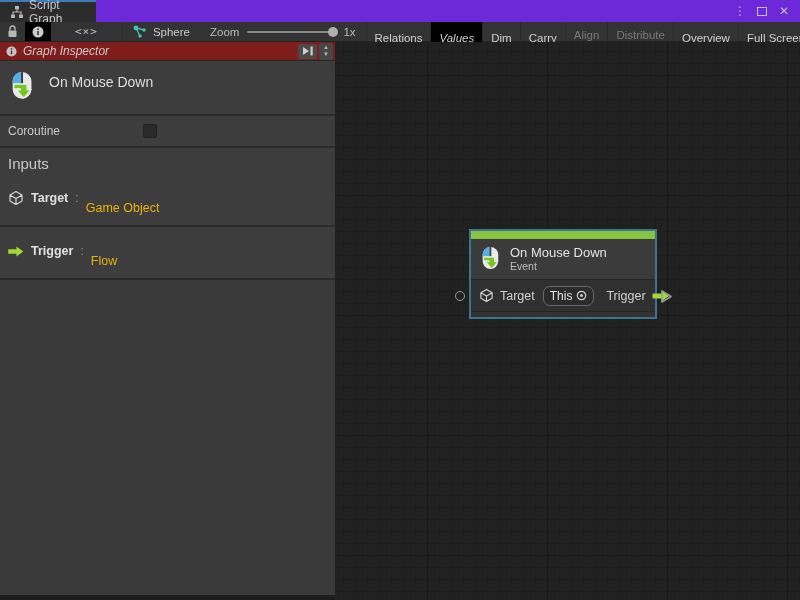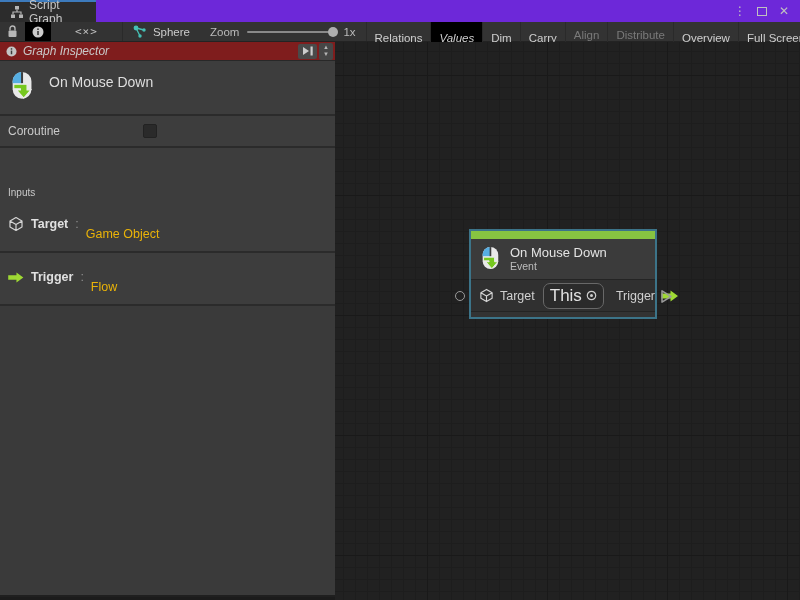--- a/index.html
+++ b/index.html
@@ -78,21 +78,21 @@
 
   .coroutine-row {
     background: #3d3d3d; height: 30px; display: flex; align-items: center; padding: 0 8px; color: #c9c9c9;
   }
   .checkbox {
     width: 14px; height: 14px; background: #2a2a2a; border: 1px solid #222222;
     margin-left: 83px; border-radius: 2px;
   }
 
   .section { background: #3d3d3d; padding: 7px 8px 10px 8px; color: #c9c9c9; }
-  .section-title { font-size: 10px; margin-bottom: 9px; margin-top: 32px; }
+  .section-title { font-size: 15px; margin-bottom: 9px; }
   .port-def { display: flex; align-items: center; gap: 7px; font-size: 12.5px; }
   .port-name { color: #e0e0e0; font-weight: bold; }
   .port-sep { color: #8f8f8f; }
   .port-type { color: #eab308; margin-top: 20px; }
   .insp-rest { flex: 1; background: #3a3a3a; }
 
   
   .canvas {
     position: absolute; left: 335px; top: 42px; width: 465px; height: 558px;
     background-color: #212121;
@@ -118,21 +118,21 @@
     display: flex; align-items: center; gap: 6px; padding: 0 8px;
     height: 32px; background: #303030; border-top: 1px solid #242424;
   }
   .node-footer { height: 6px; background: #333333; border-top: 1px solid #242424; }
   .port-label { color: #d0d0d0; font-size: 12.5px; }
   .value-chip {
     display: inline-flex; align-items: center; gap: 4px;
     border: 1px solid #686868; border-radius: 7px; background: #2b2b2b;
     padding: 2px 6px; margin-left: 2px;
   }
-  .chip-text { color: #e2e2e2; font-size: 17px; }
+  .chip-text { color: #e2e2e2; font-size: 12px; }
   .ports-spacer { flex: 1; }
   .port-circle {
     position: absolute; left: -16px; top: 60px;
     width: 10px; height: 10px; border-radius: 50%; border: 1.5px solid #9a9a9a;
   }
   .port-triangle { position: absolute; right: -18px; top: 58px; }
 </style>
 </head>
 <body>
 

